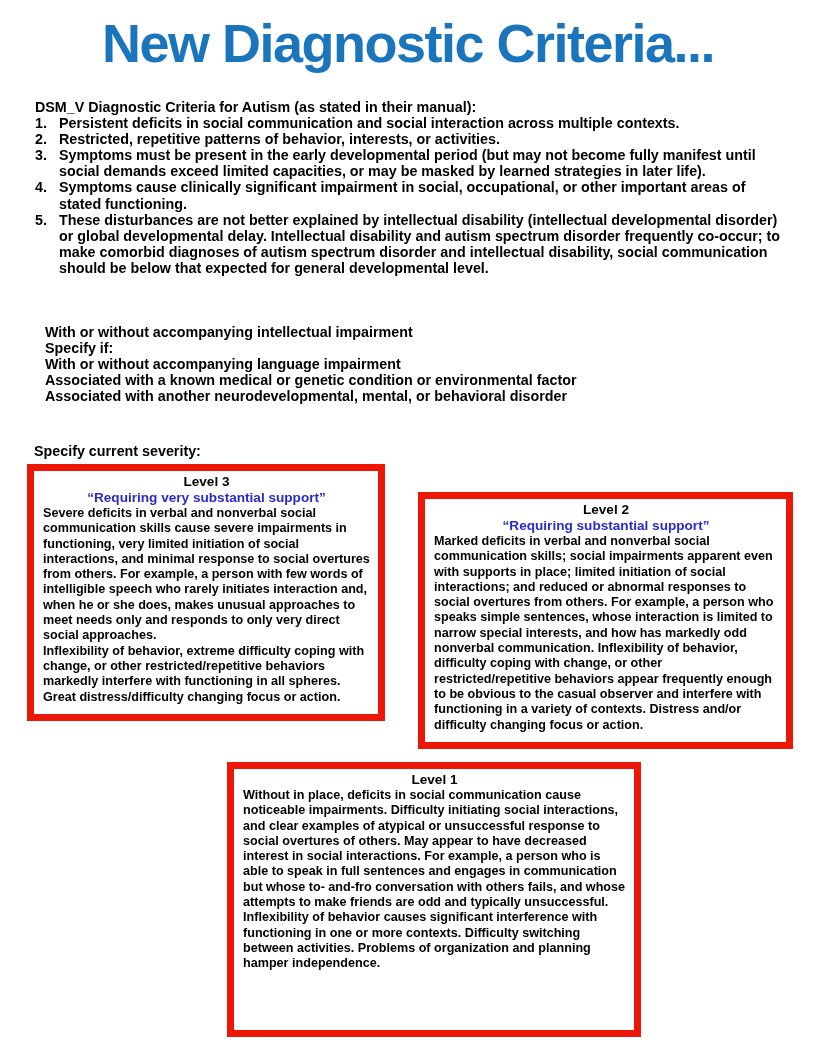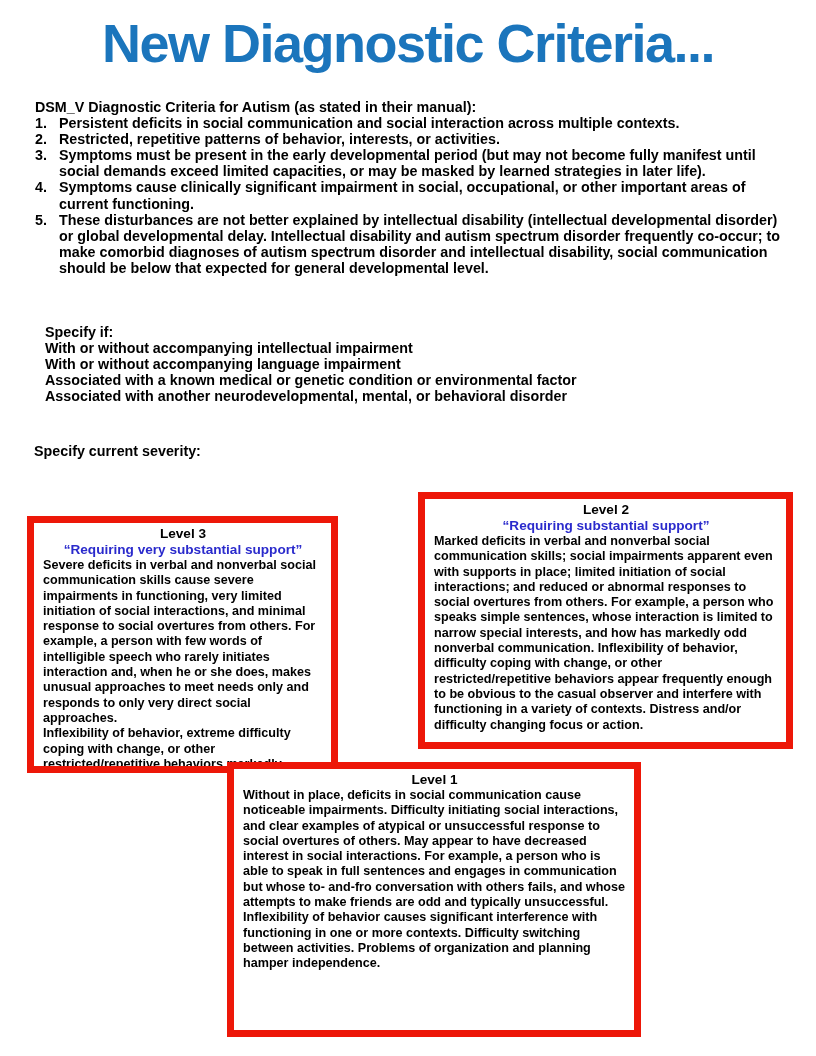--- a/index.html
+++ b/index.html
@@ -43,21 +43,21 @@
     left: 34px; top: 443px;
     font-size: 14.3px;
   }
   .level-box {
     position: absolute;
     border: 7px solid #ed1708;
     background: #ffffff;
     padding: 3px 8px 0 9px;
     overflow: hidden;
   }
-  .level-box.l3 { left: 27px;  top: 516px; width: 311px; height: 257px; }
+  .level-box.l3 { left: 27px;  top: 464px; width: 358px; height: 257px; }
   .level-box.l2 { left: 418px; top: 492px; width: 375px; height: 257px; }
   .level-box.l1 { left: 227px; top: 762px; width: 414px; height: 275px; }
   .level-title {
     text-align: center;
     font-size: 13.6px;
     line-height: 16px;
     color: #000000;
   }
   .level-quote {
     text-align: center;
@@ -87,32 +87,32 @@
       <div class="criterion-row">
         <span class="criterion-num">2.</span>
         <span class="criterion-text">Restricted, repetitive patterns of behavior, interests, or activities.</span>
       </div>
       <div class="criterion-row">
         <span class="criterion-num">3.</span>
         <span class="criterion-text">Symptoms must be present in the early developmental period (but may not become fully manifest until social demands exceed limited capacities, or may be masked by learned strategies in later life).</span>
       </div>
       <div class="criterion-row">
         <span class="criterion-num">4.</span>
-        <span class="criterion-text">Symptoms cause clinically significant impairment in social, occupational, or other important areas of current functioning.</span>
+        <span class="criterion-text">Symptoms cause clinically significant impairment in social, occupational, or other important areas of stated functioning.</span>
       </div>
       <div class="criterion-row">
         <span class="criterion-num">5.</span>
         <span class="criterion-text">These disturbances are not better explained by intellectual disability (intellectual developmental disorder) or global developmental delay. Intellectual disability and autism spectrum disorder frequently co-occur; to make comorbid diagnoses of autism spectrum disorder and intellectual disability, social communication should be below that expected for general developmental level.</span>
       </div>
     </div>
   </div>
 
   <div class="specify-if">
+    <div>With or without accompanying intellectual impairment</div>
     <div>Specify if:</div>
-    <div>With or without accompanying intellectual impairment</div>
     <div>With or without accompanying language impairment</div>
     <div>Associated with a known medical or genetic condition or environmental factor</div>
     <div>Associated with another neurodevelopmental, mental, or behavioral disorder</div>
   </div>
 
   <div class="severity-heading">Specify current severity:</div>
 
   <div class="level-box l3">
     <div class="level-title">Level 3</div>
     <div class="level-quote">“Requiring very substantial support”</div>

